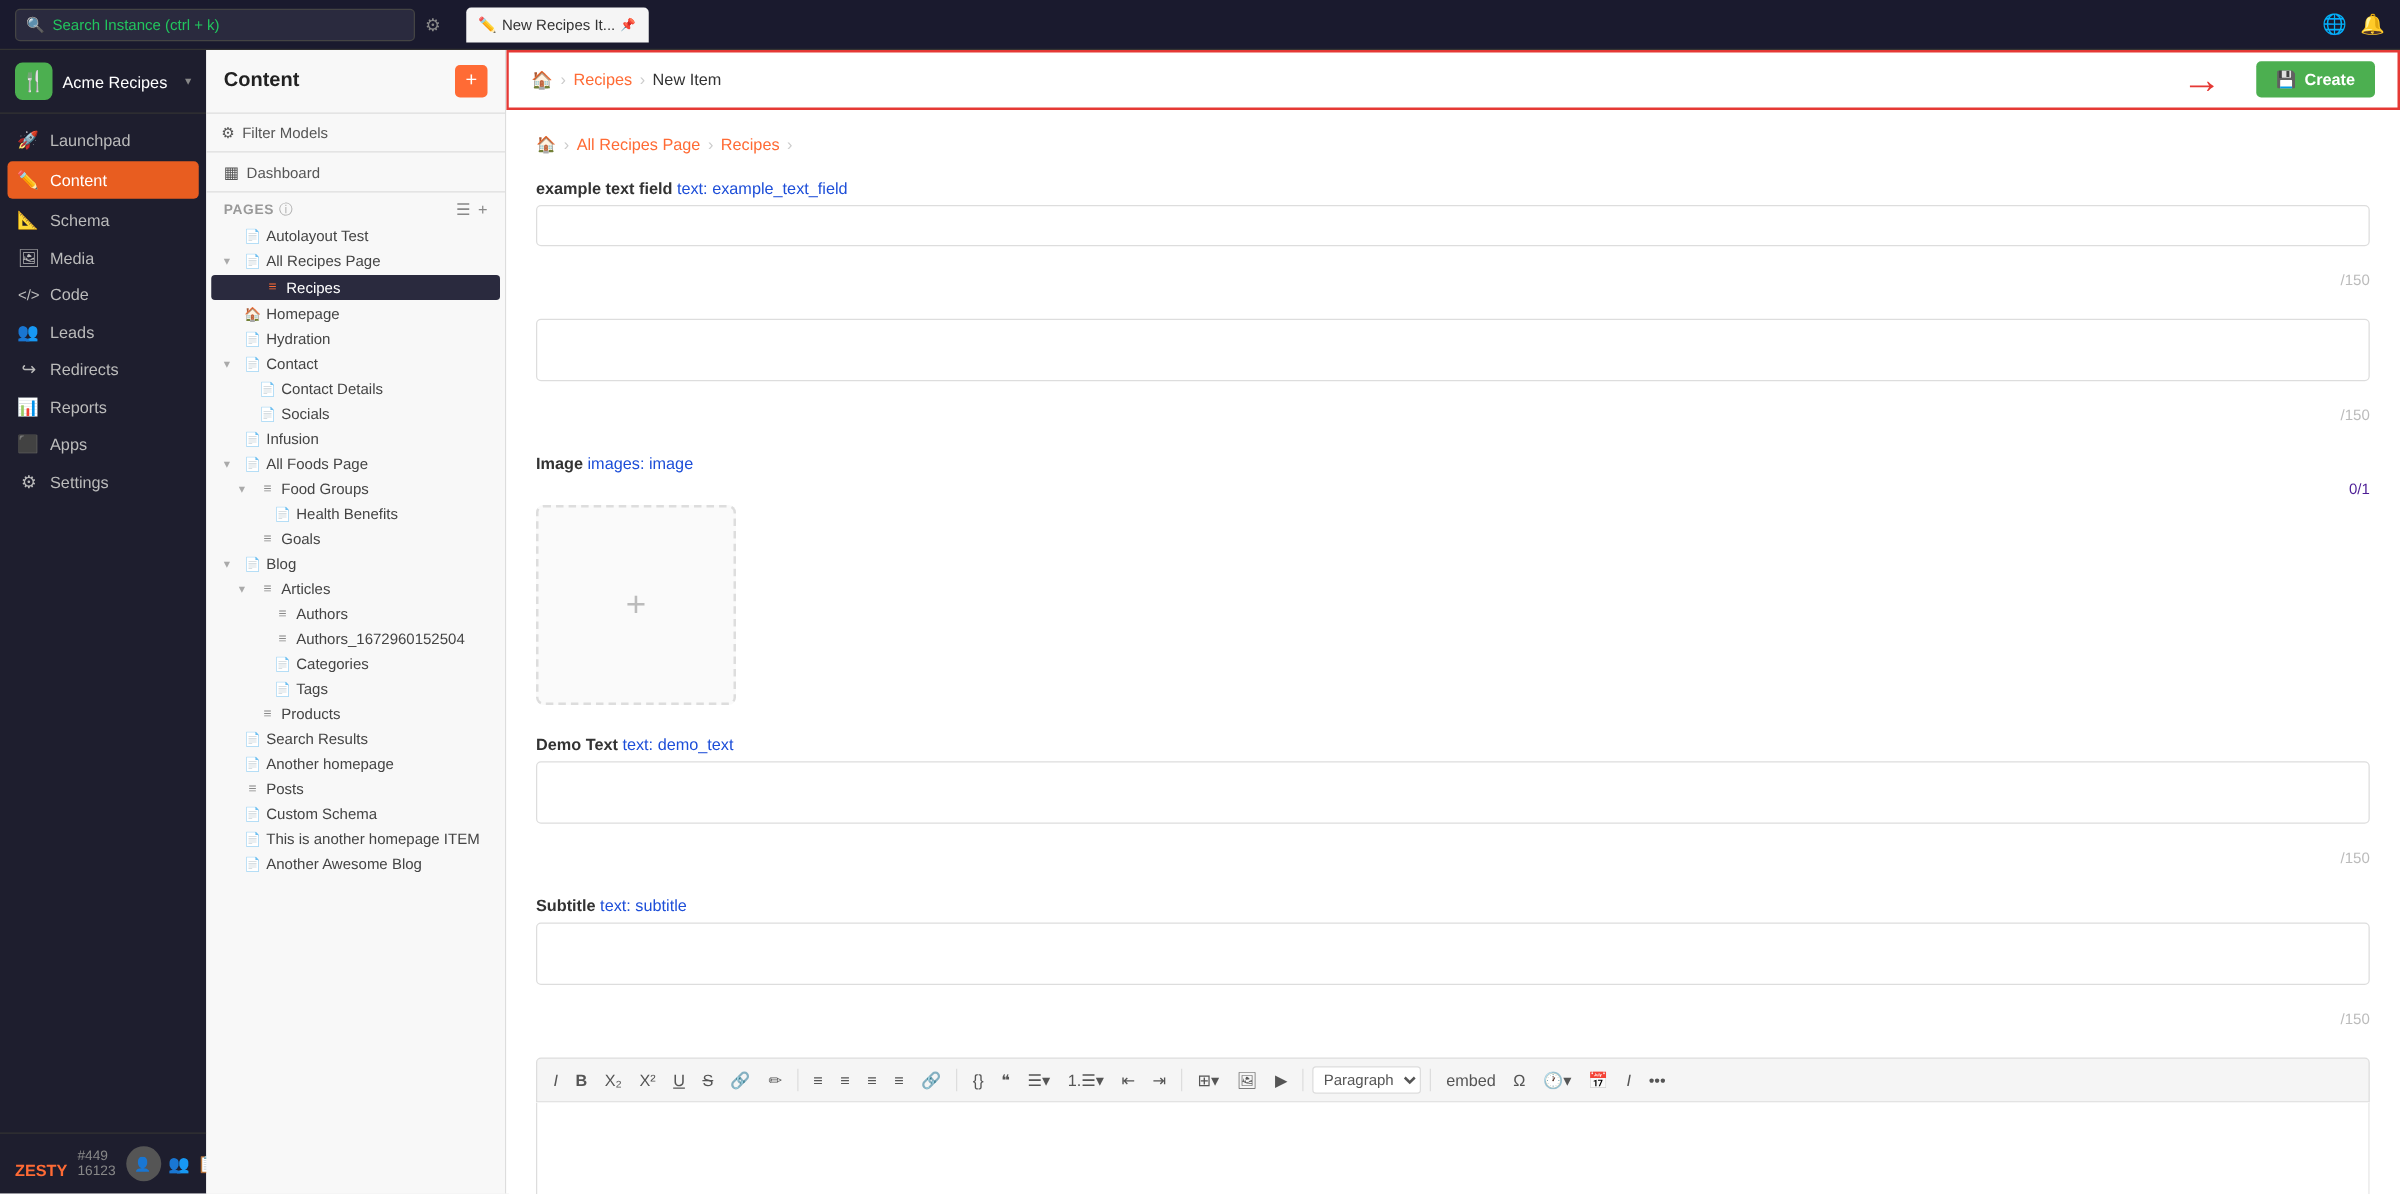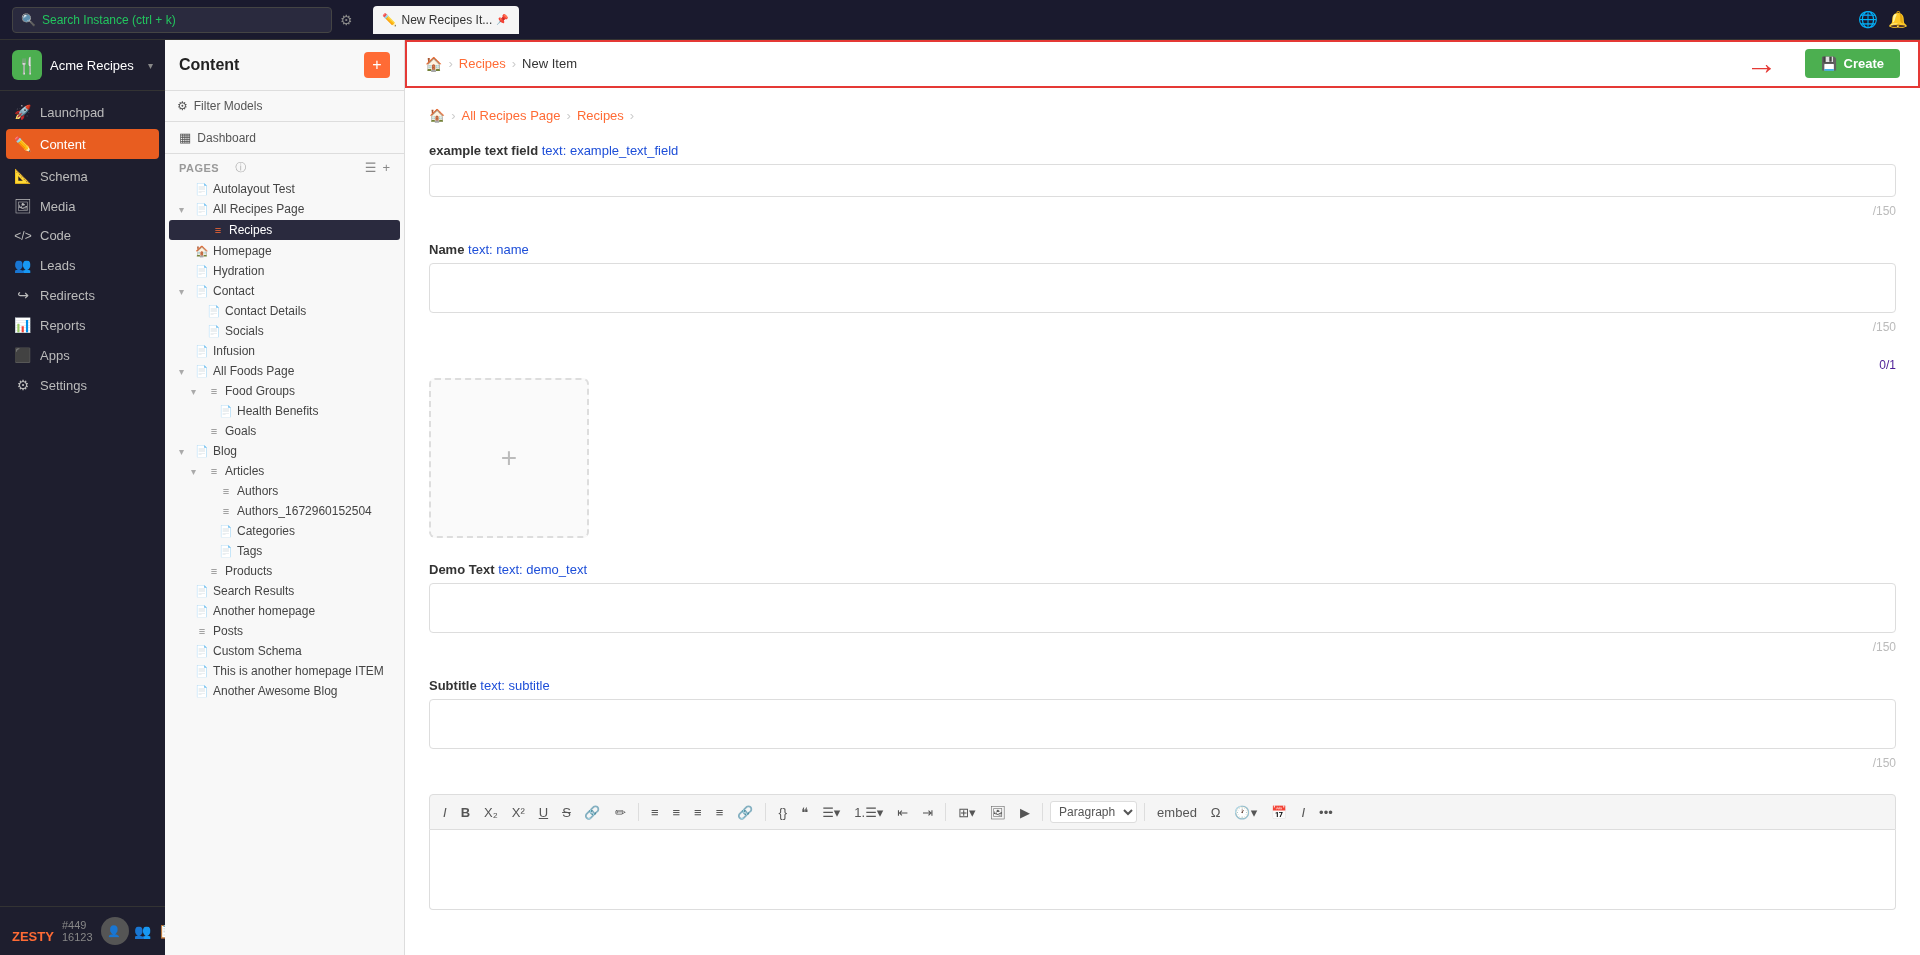--- a/index.html
+++ b/index.html
@@ -42,21 +42,21 @@
 
     
     .content-panel { width: 240px; background: #f8f8f8; border-right: 1px solid #ddd; display: flex; flex-direction: column; flex-shrink: 0; }
     .content-header { padding: 12px 14px; display: flex; align-items: center; justify-content: space-between; border-bottom: 1px solid #ddd; }
     .content-title { font-size: 16px; font-weight: 600; color: #222; }
     .add-btn { width: 26px; height: 26px; background: #ff6b35; border-radius: 4px; display: flex; align-items: center; justify-content: center; color: white; font-size: 16px; cursor: pointer; }
     .filter-models-row { padding: 8px 12px; display: flex; align-items: center; gap: 6px; color: #555; cursor: pointer; border-bottom: 1px solid #ddd; font-size: 12px; }
     .dashboard-row { padding: 8px 14px; display: flex; align-items: center; gap: 6px; color: #555; cursor: pointer; border-bottom: 1px solid #ddd; font-size: 12px; }
     .dashboard-icon { font-size: 13px; }
 
-    .pages-section { padding: 6px 14px 4px; display: flex; align-items: center; gap: 16px; }
+    .pages-section { padding: 6px 14px 4px; display: flex; align-items: center; gap: 4px; }
     .pages-label { font-size: 11px; font-weight: 600; color: #999; text-transform: uppercase; letter-spacing: 0.5px; }
     .pages-info { color: #aaa; font-size: 11px; }
     .pages-actions { margin-left: auto; display: flex; gap: 6px; color: #888; font-size: 13px; cursor: pointer; }
 
     .tree { overflow-y: auto; flex: 1; }
     .tree-item { display: flex; align-items: center; gap: 4px; padding: 3px 6px 3px 0; cursor: pointer; color: #444; font-size: 12px; white-space: nowrap; }
     .indent-1 { padding-left: 14px; }
     .indent-2 { padding-left: 26px; }
     .indent-3 { padding-left: 38px; }
     .tree-item-icon { font-size: 11px; color: #888; width: 14px; text-align: center; }
@@ -78,21 +78,21 @@
     
     .form-content { flex: 1; overflow-y: auto; padding: 20px 24px; }
     .form-sub-breadcrumb { display: flex; align-items: center; gap: 6px; color: #ff6b35; font-size: 13px; margin-bottom: 20px; }
     .form-sub-sep { color: #ccc; }
 
     .form-field { margin-bottom: 24px; }
     .field-label { font-size: 13px; color: #333; margin-bottom: 6px; }
     .field-label strong { font-weight: 600; }
     .field-label span { color: #1d4ed8; }
     .field-input { width: 100%; border: 1px solid #ddd; border-radius: 4px; padding: 8px 10px; font-size: 13px; color: #333; outline: none; }
-    .field-counter { text-align: right; color: #bbb; font-size: 12px; margin-top: 7px; }
+    .field-counter { text-align: right; color: #bbb; font-size: 12px; margin-top: 20px; }
 
     .image-upload-area { width: 160px; height: 160px; border: 2px dashed #ddd; border-radius: 6px; display: flex; align-items: center; justify-content: center; cursor: pointer; background: #fafafa; }
     .image-upload-icon { font-size: 28px; color: #bbb; }
 
     
     .editor-toolbar { background: #f5f5f5; border: 1px solid #ddd; border-radius: 4px 4px 0 0; padding: 6px 8px; display: flex; align-items: center; gap: 4px; flex-wrap: wrap; }
     .toolbar-btn { background: none; border: none; cursor: pointer; padding: 3px 5px; color: #555; font-size: 13px; border-radius: 3px; }
     .toolbar-sep { width: 1px; height: 18px; background: #ddd; margin: 0 3px; }
     .toolbar-select { background: #fff; border: 1px solid #ddd; border-radius: 3px; padding: 2px 4px; font-size: 12px; color: #555; cursor: pointer; }
     .editor-body { border: 1px solid #ddd; border-top: none; border-radius: 0 0 4px 4px; min-height: 80px; background: #fff; padding: 10px; }
@@ -402,28 +402,28 @@
 
       <div class="form-field">
         <div class="field-label">
           <strong>example text field</strong> <span>text: example_text_field</span>
         </div>
         <input class="field-input" type="text" value="" style="">
         <div class="field-counter">/150</div>
       </div>
 
       <div class="form-field">
-        <div class="field-label">
-          <strong>Name</strong> <span>text: name</span>
-        </div>
         <input class="field-input" type="text" value="" style="height: 50px;">
         <div class="field-counter">/150</div>
       </div>
 
       <div class="form-field">
+        <div class="field-label">
+          <strong>Image</strong> <span>images: image</span>
+        </div>
         <div style="text-align:right;color:#4c1d95;font-size:12px;margin-bottom:6px;">0/1</div>
         <div class="image-upload-area">
           <span class="image-upload-icon">+</span>
         </div>
       </div>
 
       <div class="form-field">
         <div class="field-label">
           <strong>Demo Text</strong> <span>text: demo_text</span>
         </div>

